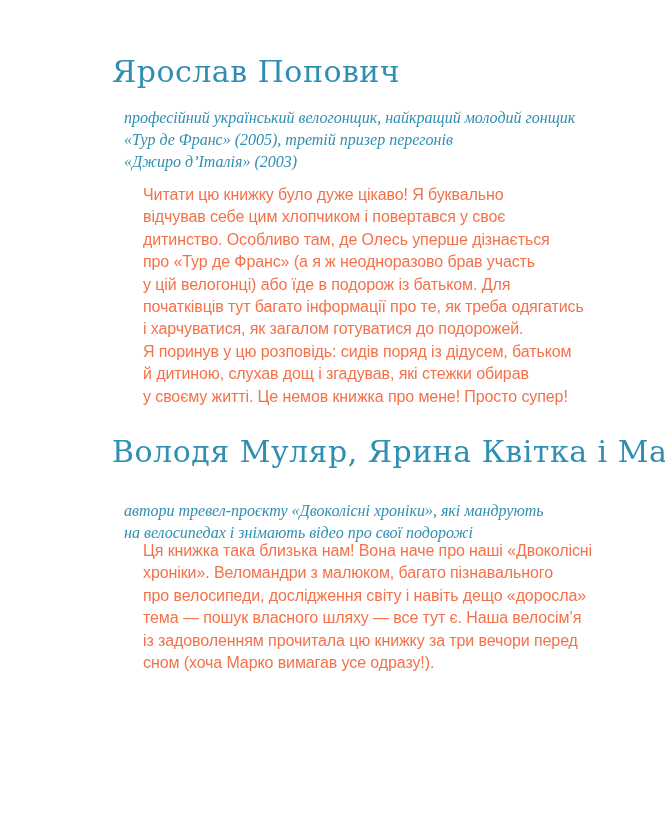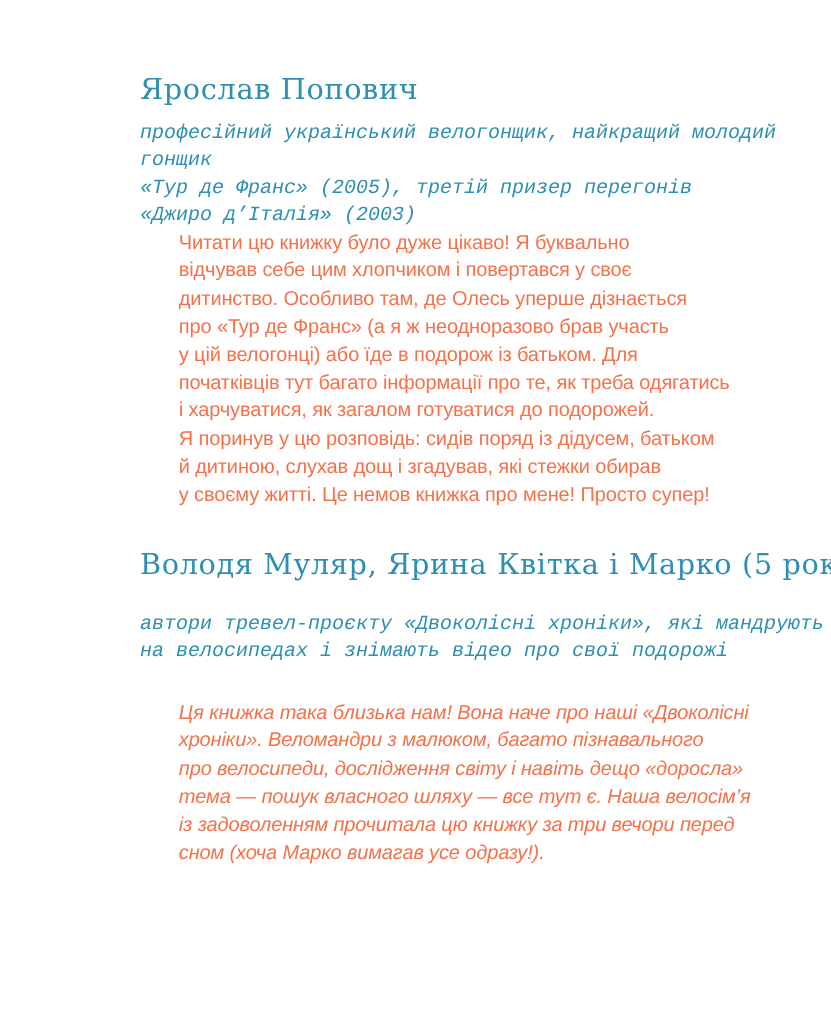--- a/index.html
+++ b/index.html
@@ -14,31 +14,31 @@
     background: #ffffff;
     overflow: hidden;
     font-family: "Liberation Sans", sans-serif;
   }
   .reviewer-name {
     position: absolute;
     left: 112px;
     margin: 0;
     font-family: "DejaVu Serif", serif;
     font-weight: 400;
-    font-size: 23px;
+    font-size: 30px;
     line-height: 28px;
     letter-spacing: 0.5px;
     color: #2e8fb2;
     white-space: nowrap;
   }
   .reviewer-bio {
     position: absolute;
     left: 112px;
-    margin: 0;
-    font-family: Liberation Mono, monospace;
+    margin: 12px;
+    font-family: Liberation Serif, serif;
     font-style: italic;
     font-size: 16px;
     line-height: 22px;
     color: #2e8fb2;
     white-space: pre-line;
   }
   .review-quote {
     position: absolute;
     left: 143px;
     margin: 0;
@@ -47,21 +47,21 @@
     line-height: 22.4px;
     letter-spacing: -0.1px;
     color: #f4714a;
     white-space: pre-line;
   }
   .s1 .reviewer-name { top: 58px; }
   .s1 .reviewer-bio  { top: 95px; }
   .s1 .review-quote  { top: 184px; }
   .s2 .reviewer-name { top: 438px; }
   .s2 .reviewer-bio  { top: 488px; }
-  .s2 .review-quote  { top: 560px; font-style: italic; }
+  .s2 .review-quote  { top: 540px; }
 </style>
 </head>
 <body>
 
 <div class="page">
 
   <section class="s1">
     <h2 class="reviewer-name">Ярослав Попович</h2>
     <p class="reviewer-bio">професійний український велогонщик, найкращий молодий гонщик
 «Тур де Франс» (2005), третій призер перегонів

